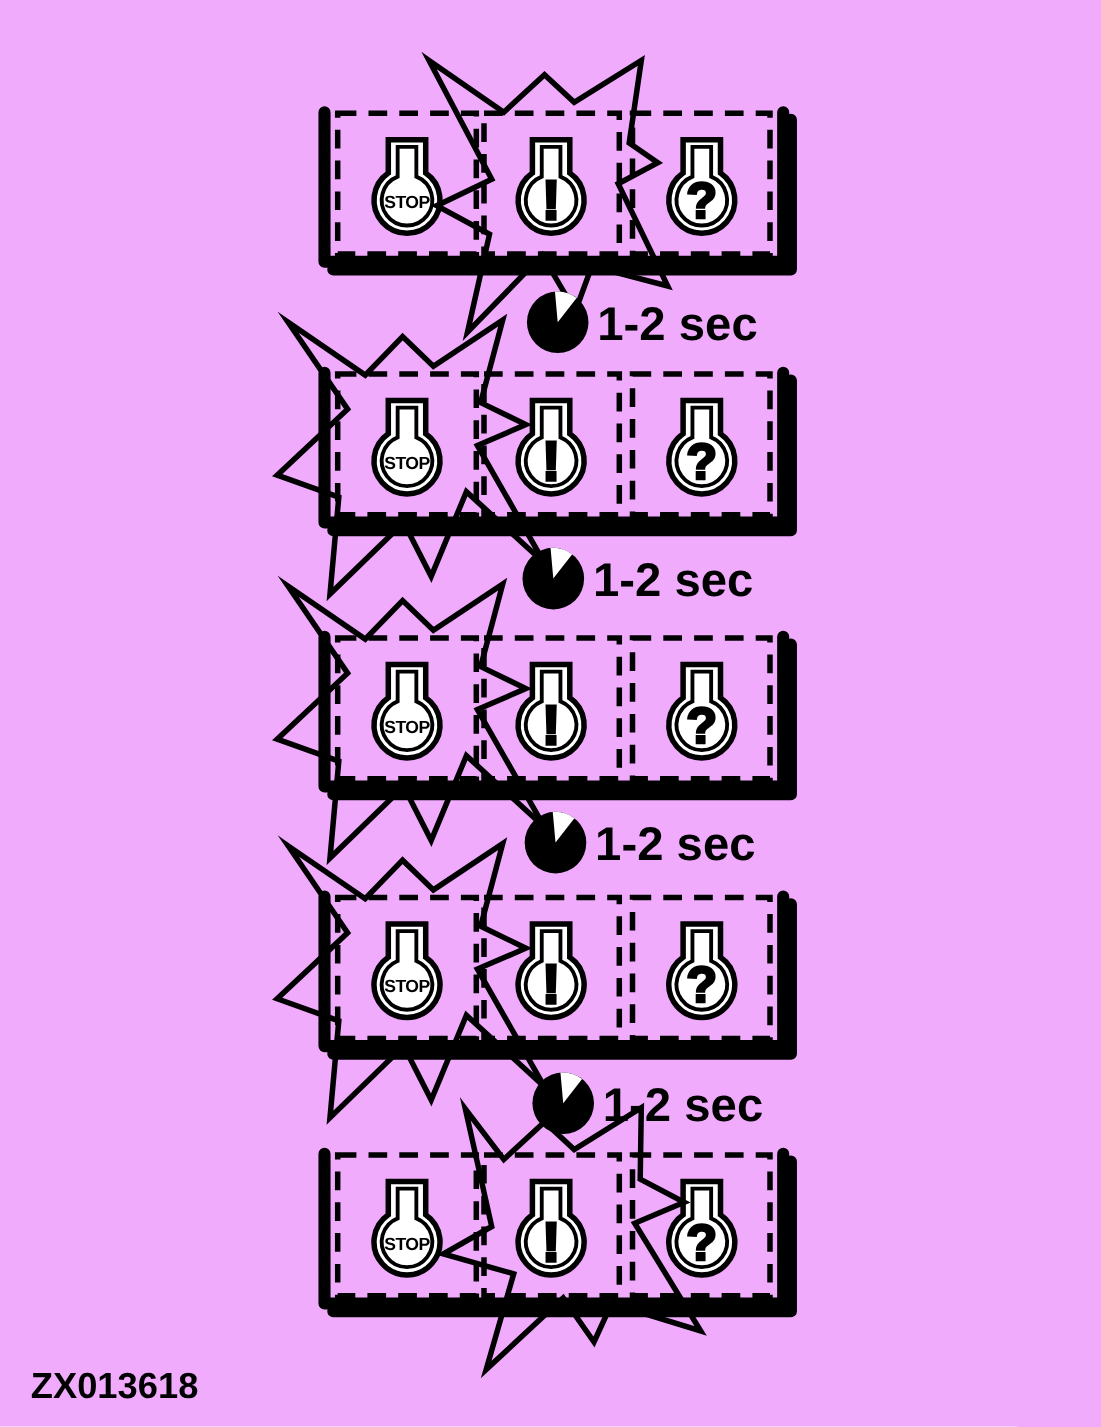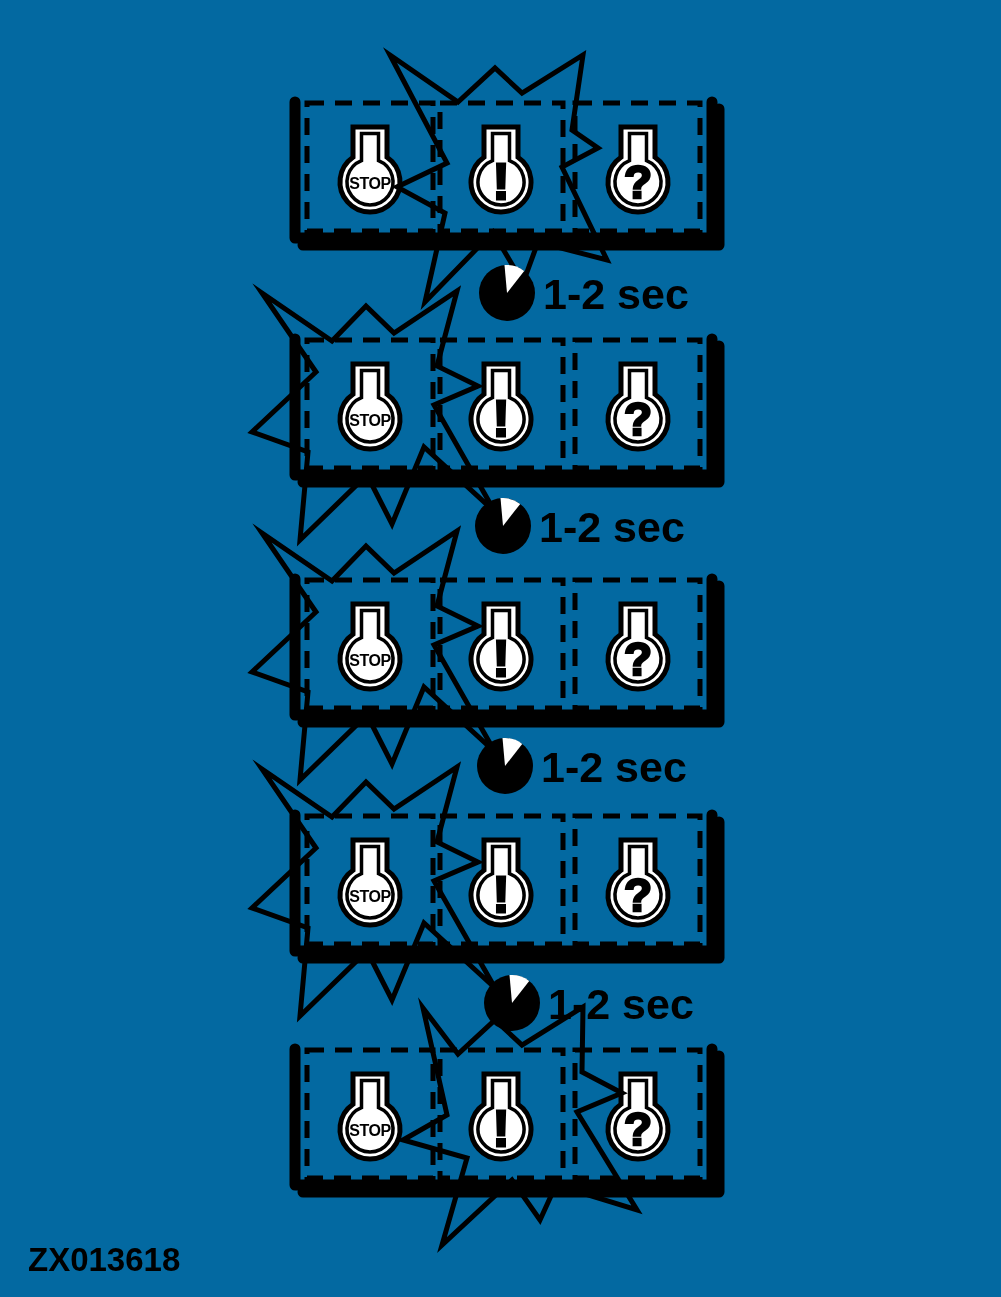--- a/index.html
+++ b/index.html
@@ -1,16 +1,16 @@
 <!DOCTYPE html>
 <html><head>
 <meta charset="utf-8">
 <style>
   html,body{margin:0;padding:0;background:#ffffff;}
-  .page{width:1001px;height:1297px;position:relative;background:#0369a1;overflow:hidden;}
+  .page{width:1001px;height:1297px;position:relative;background:#f0abfc;overflow:hidden;}
   svg{display:block;}
   .frameMain{fill:none;stroke:#000;stroke-width:11;stroke-linecap:round;stroke-linejoin:round;}
   .frameShadow{fill:none;stroke:#000;stroke-width:11;stroke-linecap:round;stroke-linejoin:round;}
   .dashedBox{fill:none;stroke:#000;stroke-width:5;stroke-dasharray:17 11;}
   .lampOuter{fill:#fff;stroke:#000;stroke-width:5;}
   .lampInner{fill:none;stroke:#000;stroke-width:3.5;}
   .burst{fill:none;stroke:#000;stroke-width:5;stroke-linejoin:miter;stroke-miterlimit:12;}
   .sym{font-family:"Liberation Sans","DejaVu Sans",sans-serif;font-weight:bold;fill:#000;text-anchor:middle;}
   .stop-t{font-size:16px;letter-spacing:-0.5px;}
   .bang{font-size:50px;stroke:#000;stroke-width:3px;paint-order:stroke;}

